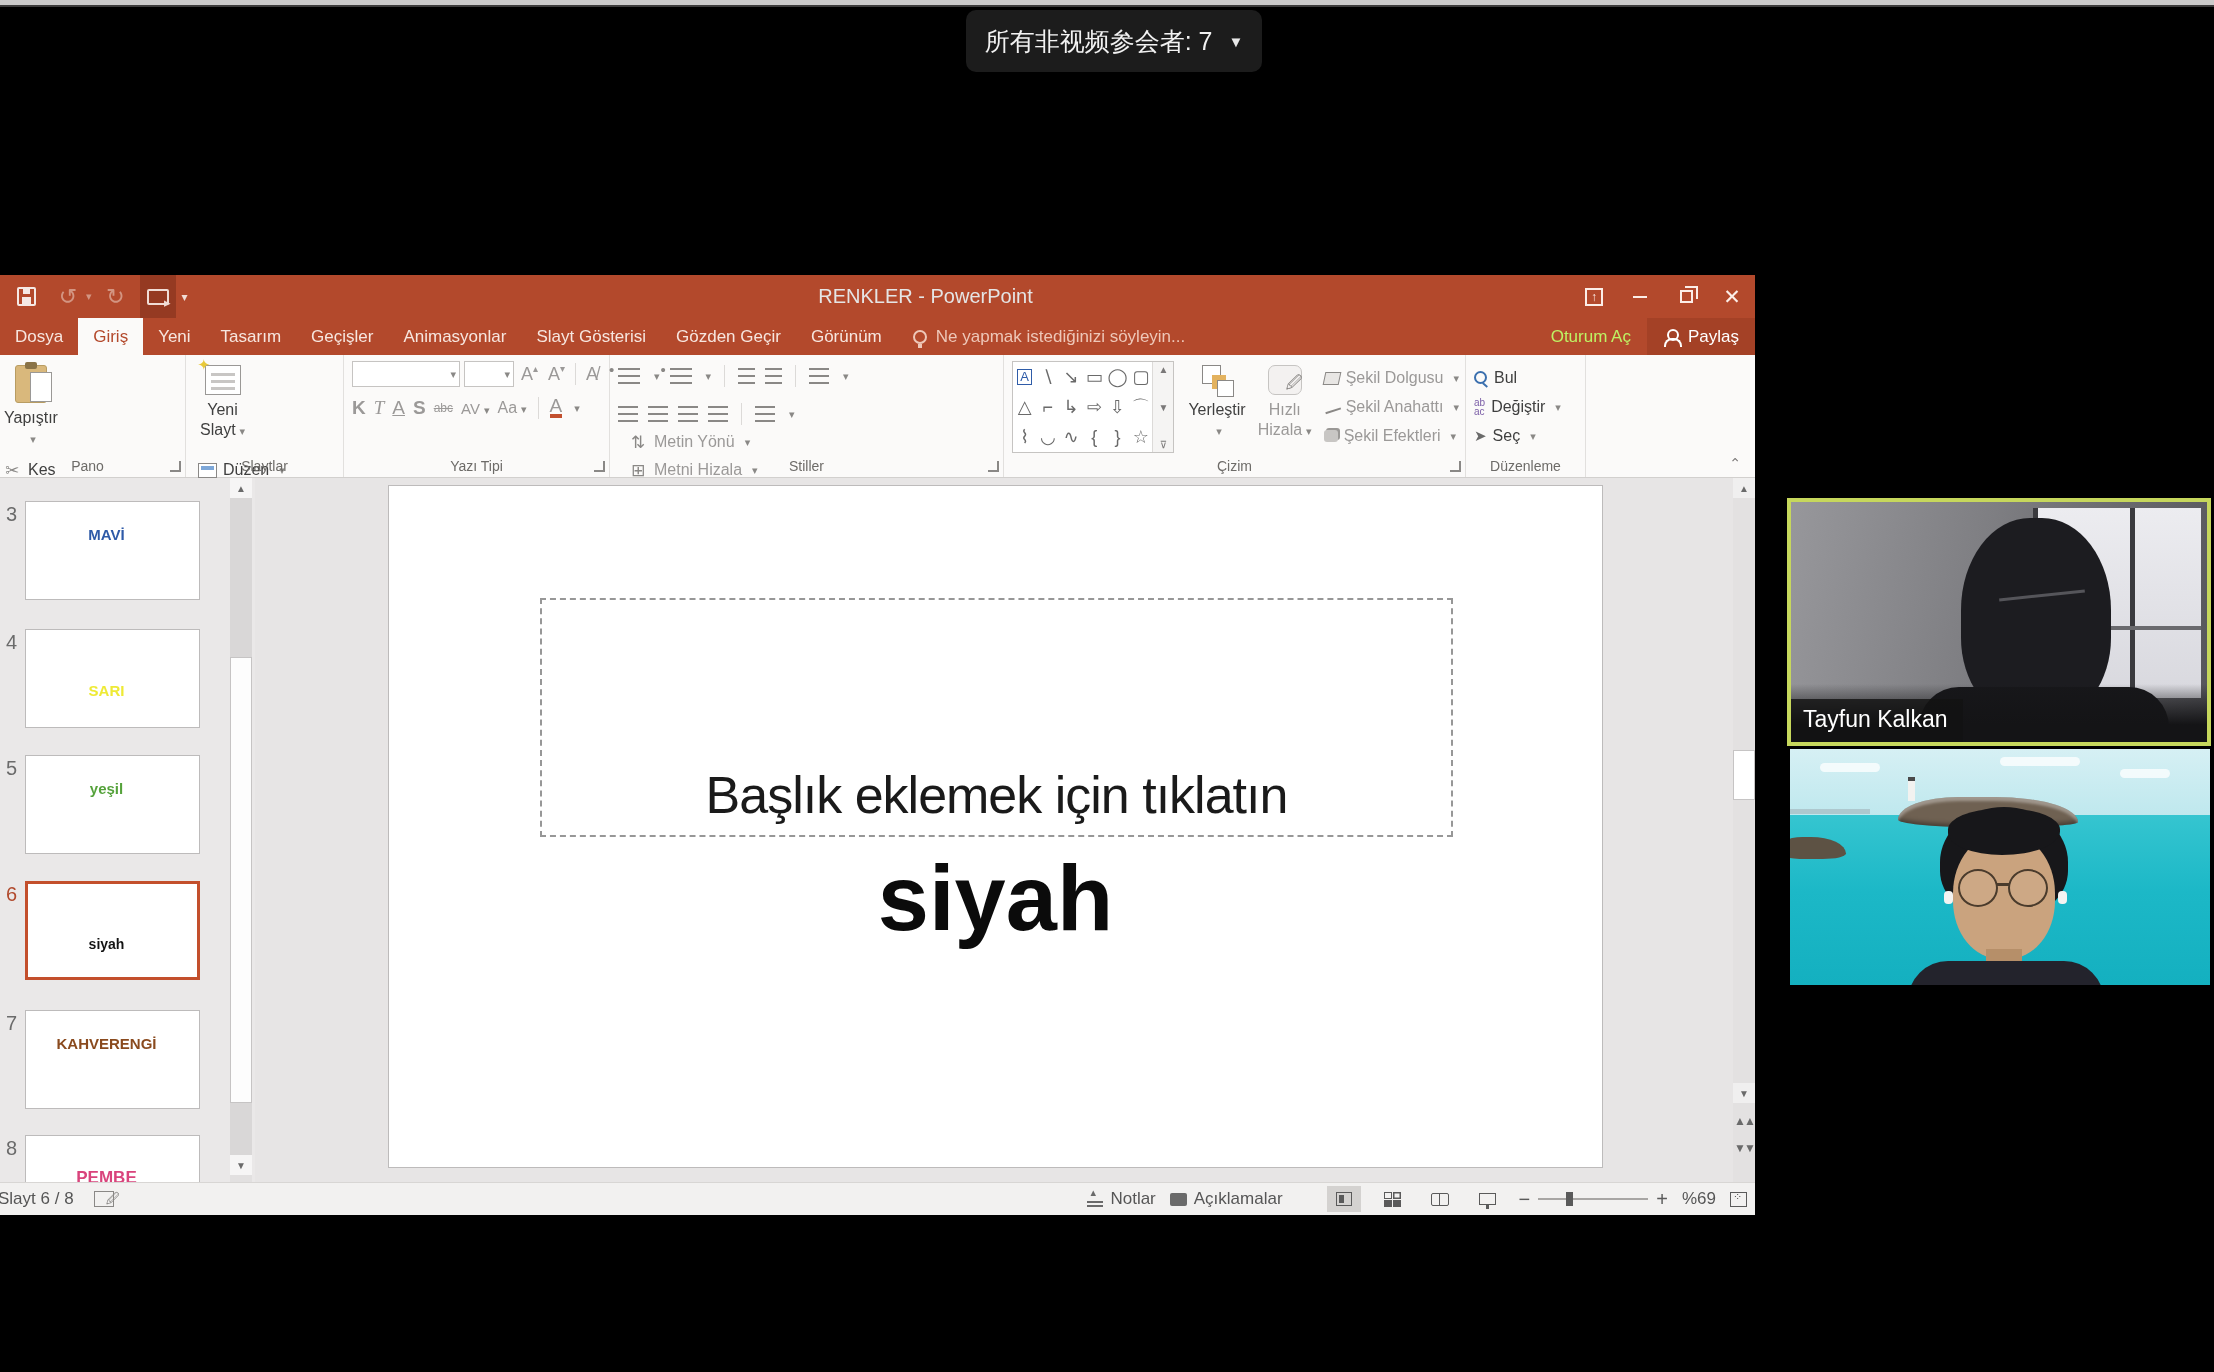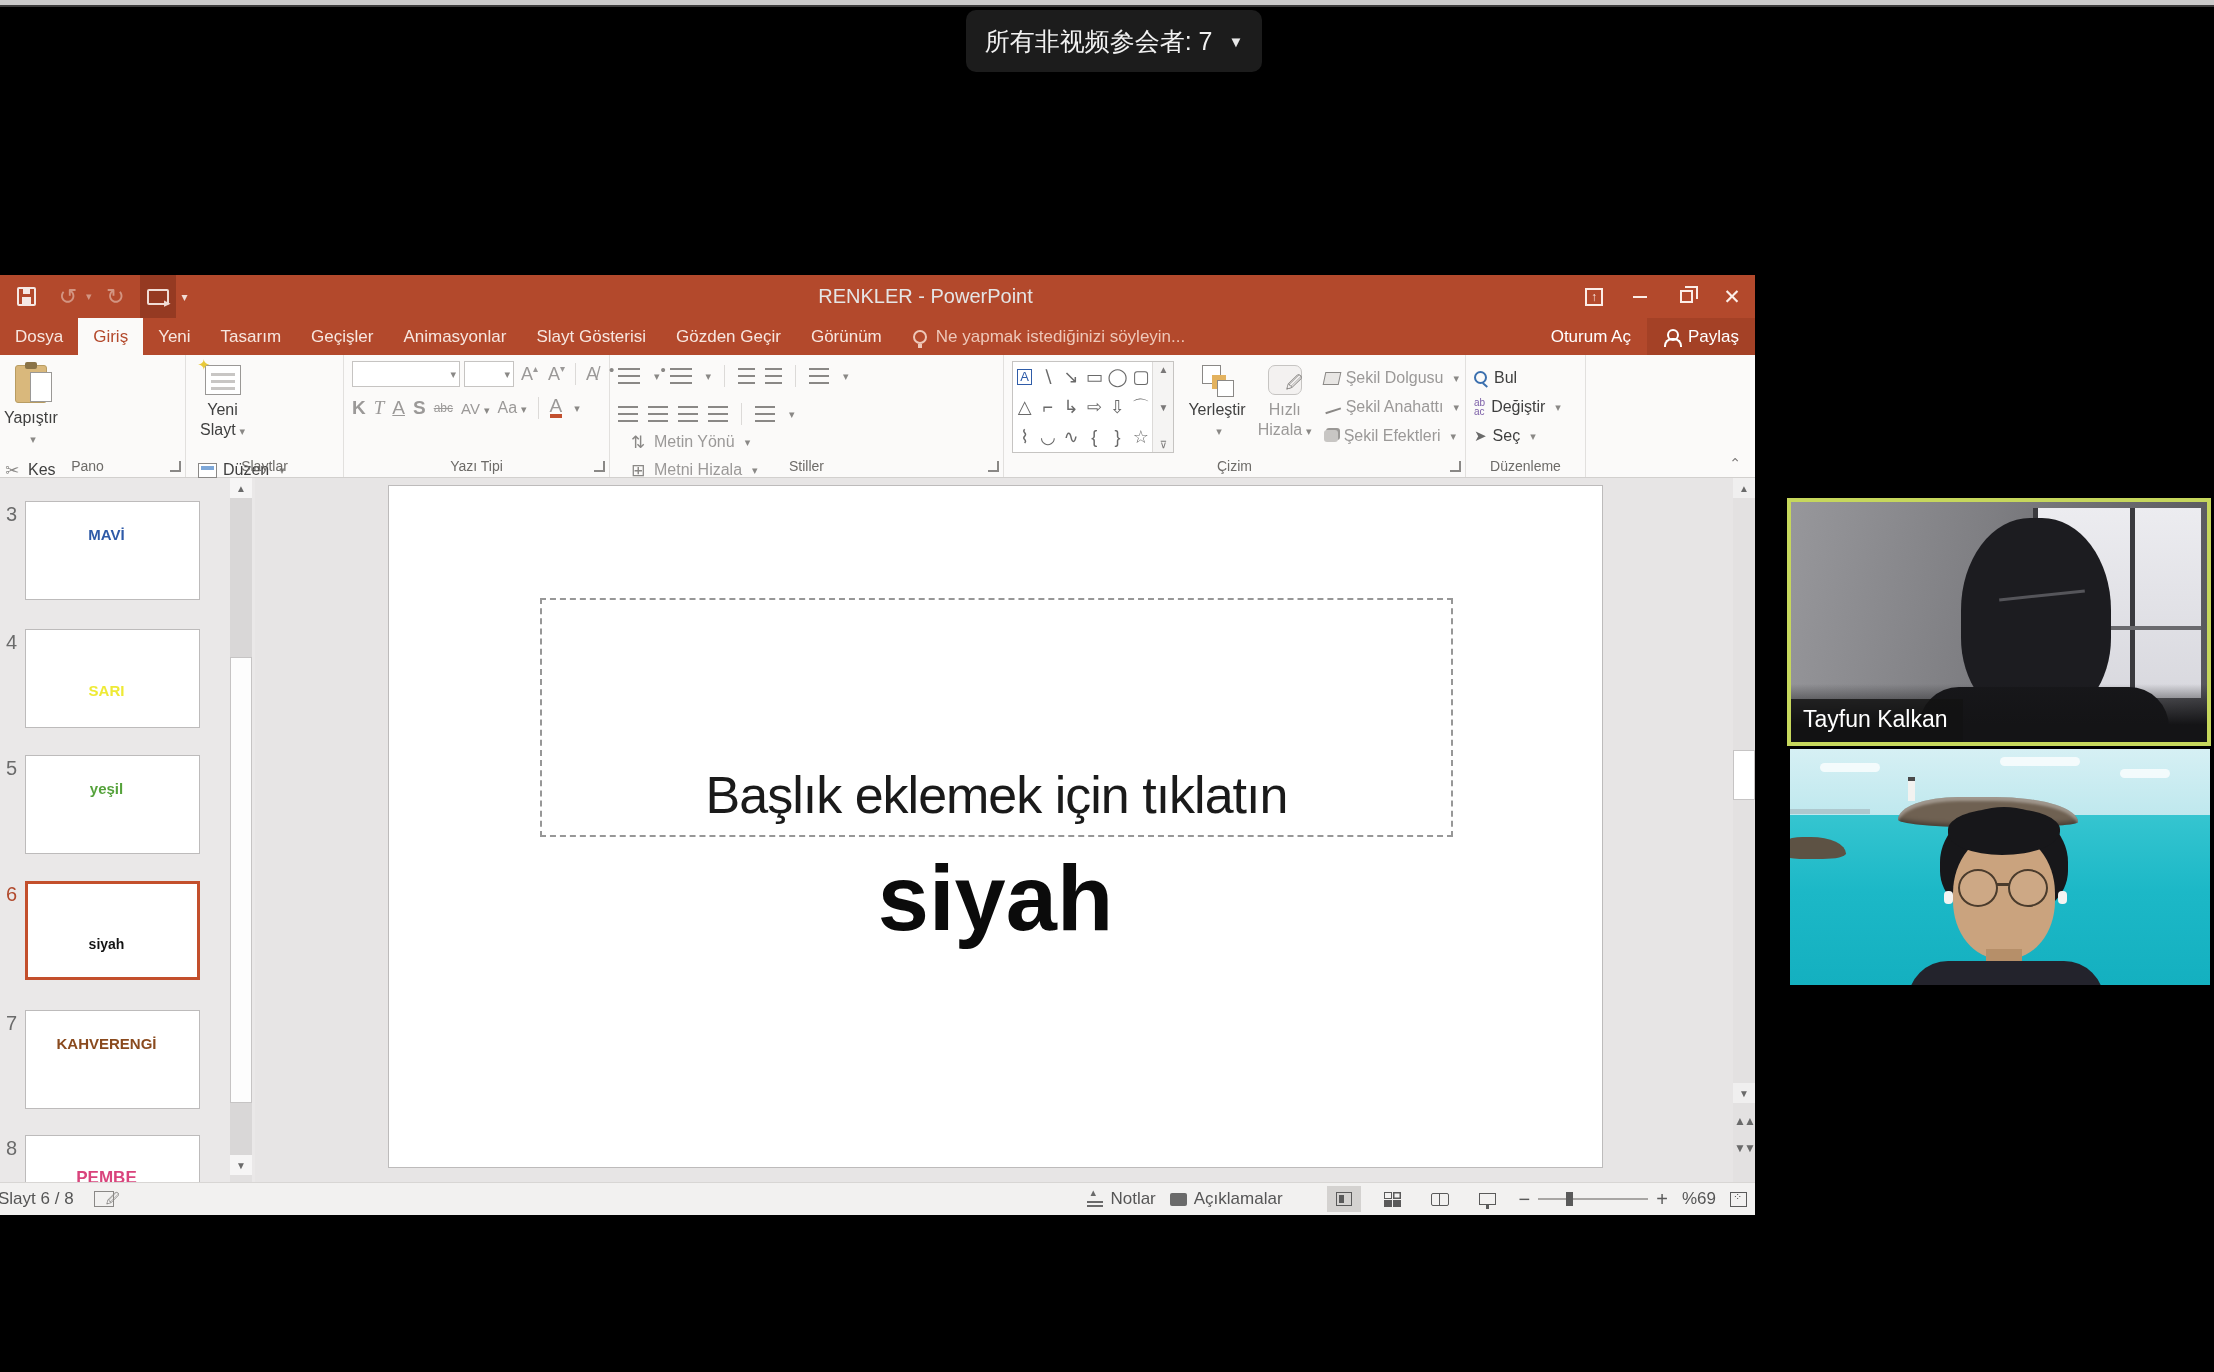--- a/index.html
+++ b/index.html
@@ -46,21 +46,21 @@
 
   
   .tabrow { height:37px; background:#b3492c; display:flex; align-items:stretch; color:#f7e6df;
     font-size:17px; position:relative; flex:0 0 auto; }
   .tab { padding:0 15px; display:flex; align-items:center; cursor:pointer; }
   .tab.sel { background:#fbfaf9; color:#b3492c; }
   .tellme { display:flex; align-items:center; gap:9px; margin-left:16px; color:#eec7b8; cursor:text; }
   .bulb { width:14px; height:14px; border:2px solid #eec7b8; border-radius:50%; position:relative; }
   .bulb:after { content:""; position:absolute; left:3px; bottom:-6px; width:4px; height:4px; background:#eec7b8; }
   .tabrow-right { position:absolute; right:0; top:0; height:100%; display:flex; align-items:stretch; }
-  .signin { display:flex; align-items:center; padding:0 16px; color:#ffffff; cursor:pointer; }
+  .signin { display:flex; align-items:center; padding:0 16px; color:#bef264; cursor:pointer; }
   .share { display:flex; align-items:center; gap:9px; padding:0 16px; background:rgba(60,10,0,.12);
     color:#fff; cursor:pointer; }
   .person-icon { width:16px; height:16px; position:relative; }
   .person-icon:before { content:""; position:absolute; left:4px; top:0; width:8px; height:8px;
     border:2px solid #fff; border-radius:50%; }
   .person-icon:after { content:""; position:absolute; left:1px; bottom:-2px; width:14px; height:7px;
     border:2px solid #fff; border-bottom:none; border-radius:8px 8px 0 0; }
 
   
   .ribbon { height:123px; background:#fbfaf9; border-bottom:1px solid #d2d0ce; display:flex;

